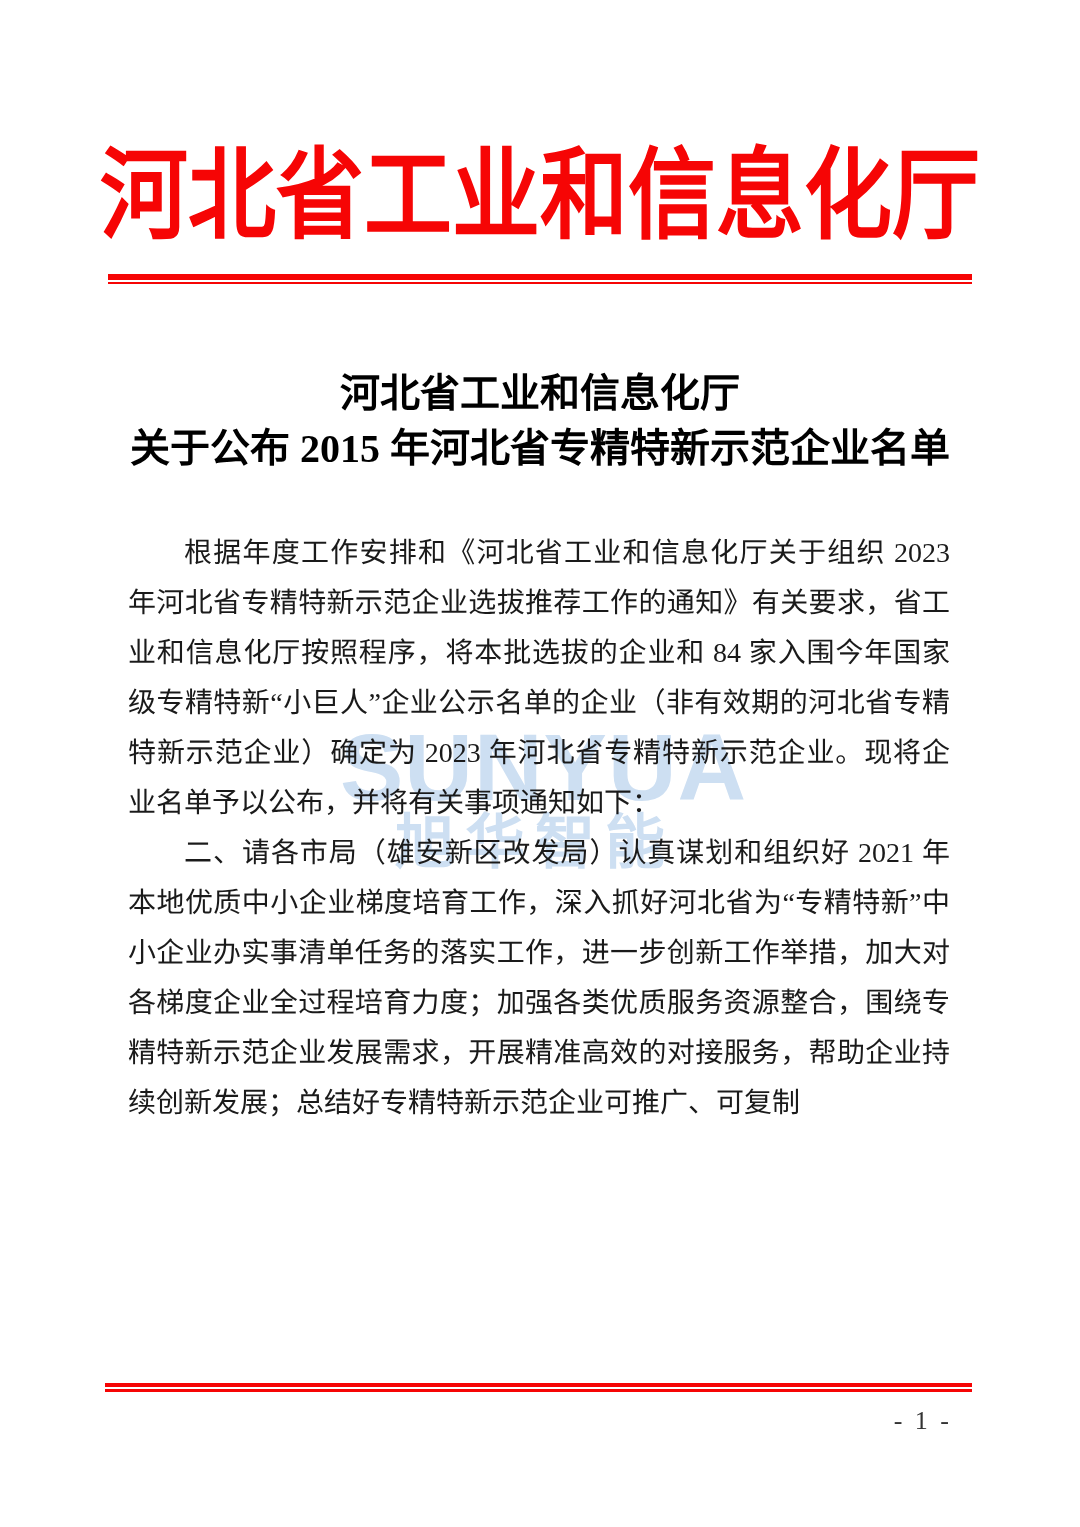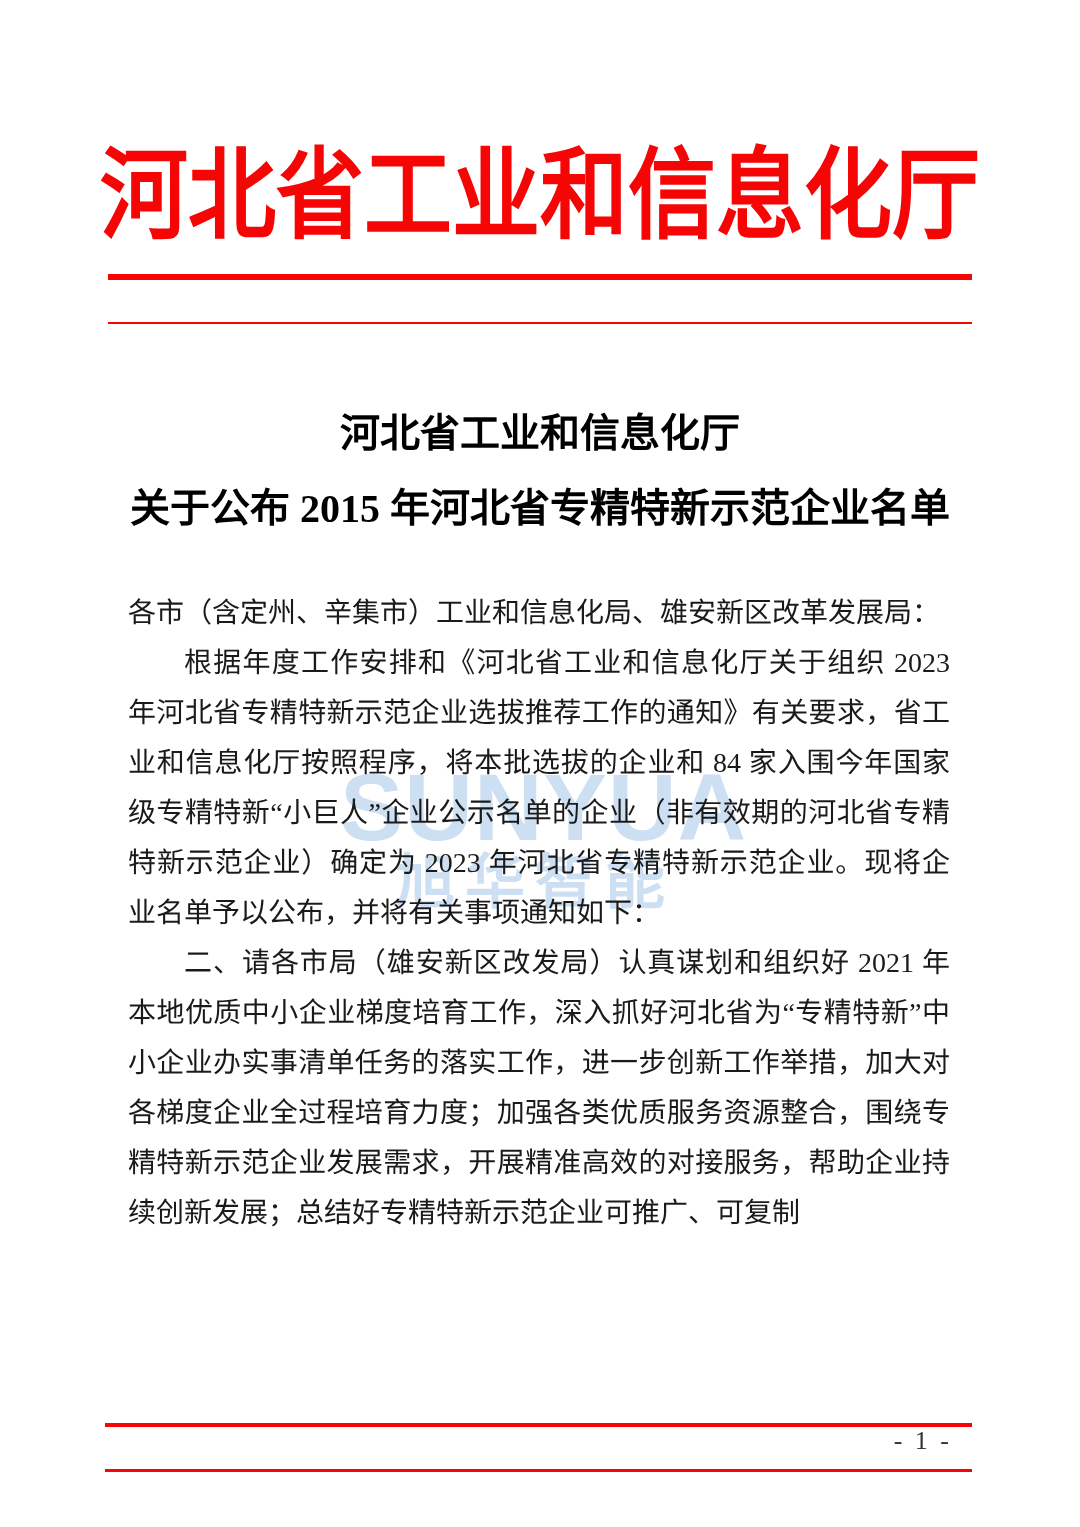--- a/index.html
+++ b/index.html
@@ -1,21 +1,21 @@
 <!DOCTYPE html>
 <html lang="zh-CN" style="--accent-red: #f60505; --text-ink: #1a1a1a; --watermark-blue: #cddff2; --pagenum-gray: #333333;"><head>
 <meta charset="utf-8">
 <style>
   :root {
     --accent-red: #f60505;
     --text-ink: #1a1a1a;
     --watermark-blue: #cddff2;
     --pagenum-gray: #333333;
   }
-  * { box-sizing: border-box; margin-top: 20px; }
+  * { box-sizing: border-box; }
   html, body { margin: 0; padding: 0; background: #ffffff; }
   .page {
     position: relative;
     width: 1080px;
     height: 1527px;
     margin: 0 auto;
     background: #ffffff;
     overflow: hidden;
     font-family: "Liberation Serif", serif;
   }
@@ -131,21 +131,20 @@
       <div class="mr-gap"></div>
       <div class="mr-thin"></div>
     </div>
 
     <div class="doc-title">
       <div class="t-line">河北省工业和信息化厅</div>
       <div class="t-line">关于公布 2015 年河北省专精特新示范企业名单</div>
     </div>
 
     <div class="body-text">
-      <p class="salutation">各市（含定州、辛集市）工业和信息化局、雄安新区改革发展局：</p>
       <p class="para">根据年度工作安排和《河北省工业和信息化厅关于组织 2023 年河北省专精特新示范企业选拔推荐工作的通知》有关要求，省工业和信息化厅按照程序，将本批选拔的企业和 84 家入围今年国家级专精特新“小巨人”企业公示名单的企业（非有效期的河北省专精特新示范企业）确定为 2023 年河北省专精特新示范企业。现将企业名单予以公布，并将有关事项通知如下：</p>
       <p class="para">二、请各市局（雄安新区改发局）认真谋划和组织好 2021 年本地优质中小企业梯度培育工作，深入抓好河北省为“专精特新”中小企业办实事清单任务的落实工作，进一步创新工作举措，加大对各梯度企业全过程培育力度；加强各类优质服务资源整合，围绕专精特新示范企业发展需求，开展精准高效的对接服务，帮助企业持续创新发展；总结好专精特新示范企业可推广、可复制</p>
     </div>
 
   </div>
 
   <div class="footer-rule">
     <div class="fr-a"></div>
     <div class="fr-gap"></div>
     <div class="fr-b"></div>

